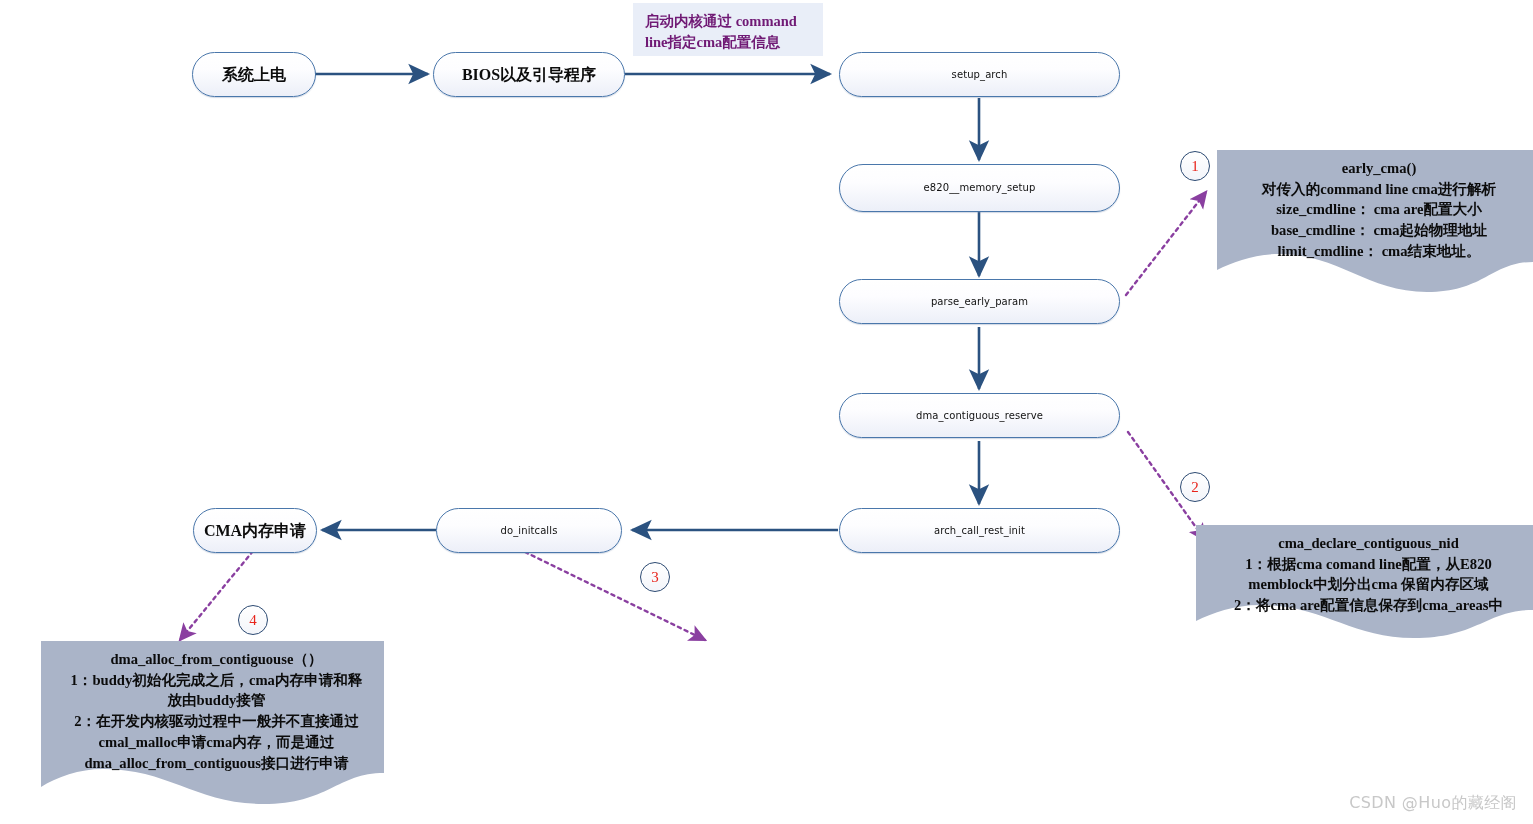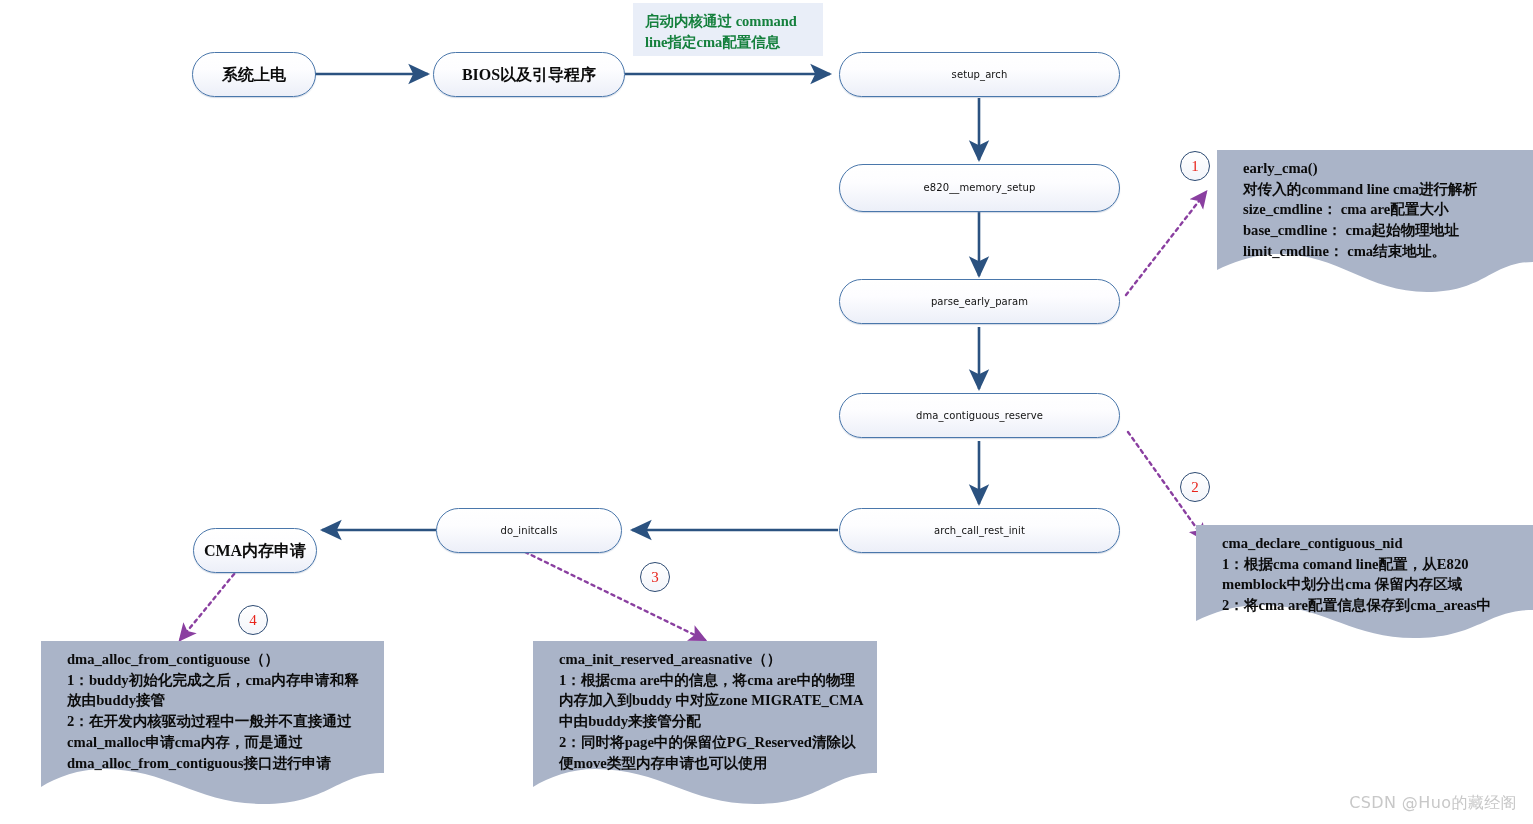--- a/index.html
+++ b/index.html
@@ -59,43 +59,44 @@
   
   .callout-rect {
     position: absolute;
     box-sizing: border-box;
     background: #e9eef8;
     padding: 8px 10px 6px 12px;
     font-family: "Liberation Serif", "DejaVu Serif", serif;
     font-size: 14.5px;
     font-weight: 700;
     line-height: 1.45;
-    color: #15803d;
+    color: #701a75;
     white-space: pre-line;
   }
 
   
   .note {
     position: absolute;
   }
   .note .wave-bg {
     position: absolute;
     left: 0; top: 0;
     width: 100%;
     height: 100%;
   }
   .note .note-text {
     position: relative;
-    padding: 8px 8px 4px 26px;
+    padding: 8px 8px 4px 16px;
     font-family: "Liberation Serif", "DejaVu Serif", serif;
     font-size: 14.6px;
     font-weight: 700;
     line-height: 1.42;
     color: #0b0b0b;
     white-space: pre-line;
+    text-align: center;
   }
 
   
   .num-circle {
     position: absolute;
     width: 30px;
     height: 30px;
     box-sizing: border-box;
     border: 1.4px solid #2c4a72;
     border-radius: 50%;
@@ -179,21 +180,21 @@
   </div>
 
   <div class="node latin" style="left:839px; top:508px; width:281px; height:45px;">
     <span>arch_call_rest_init</span>
   </div>
 
   <div class="node latin" style="left:436px; top:508px; width:186px; height:45px;">
     <span>do_initcalls</span>
   </div>
 
-  <div class="node cjk" style="left:193px; top:508px; width:124px; height:45px;margin-top:20px;">
+  <div class="node cjk" style="left:193px; top:508px; width:124px; height:45px;">
     <span>CMA内存申请</span>
   </div>
 
   <div class="callout-rect" style="left:633px; top:3px; width:190px; height:53px;">启动内核通过 command
 line指定cma配置信息</div>
 
   <div class="note" style="left:1217px; top:150px; width:316px; height:145px;">
     <svg class="wave-bg" viewBox="0 0 316 145" preserveAspectRatio="none" xmlns="http://www.w3.org/2000/svg">
       <path d="M0,0 L316,0 L316,112 C274,112 268,142 210,142 C150,142 122,104 62,104 C38,104 16,112 0,120 Z" fill="#aab4c8"></path>
     </svg>
@@ -213,31 +214,20 @@
     </svg>
     <div class="note-text">cma_declare_contiguous_nid
 1：根据cma comand line配置，从E820
 memblock中划分出cma 保留内存区域
 2：将cma are配置信息保存到cma_areas中</div>
   </div>
   <div class="num-circle" style="left:1180px; top:472px;">
     <span>2</span>
   </div>
 
-  <div class="note" style="left:533px; top:641px; width:344px; height:166px;">
-    <svg class="wave-bg" viewBox="0 0 344 166" preserveAspectRatio="none" xmlns="http://www.w3.org/2000/svg">
-      <path d="M0,0 L344,0 L344,132 C296,132 288,163 222,163 C156,163 128,128 62,128 C38,128 16,136 0,146 Z" fill="#aab4c8"></path>
-    </svg>
-    <div class="note-text">cma_init_reserved_areasnative（）
-1：根据cma are中的信息，将cma are中的物理
-内存加入到buddy 中对应zone MIGRATE_CMA
-中由buddy来接管分配
-2：同时将page中的保留位PG_Reserved清除以
-便move类型内存申请也可以使用</div>
-  </div>
   <div class="num-circle" style="left:640px; top:562px;">
     <span>3</span>
   </div>
 
   <div class="note" style="left:5px; top:641px; width:343px; height:166px;margin-left:36px;">
     <svg class="wave-bg" viewBox="0 0 343 166" preserveAspectRatio="none" xmlns="http://www.w3.org/2000/svg">
       <path d="M0,0 L343,0 L343,132 C296,132 288,163 222,163 C156,163 128,128 62,128 C38,128 16,136 0,146 Z" fill="#aab4c8"></path>
     </svg>
     <div class="note-text">dma_alloc_from_contiguouse（）
 1：buddy初始化完成之后，cma内存申请和释

